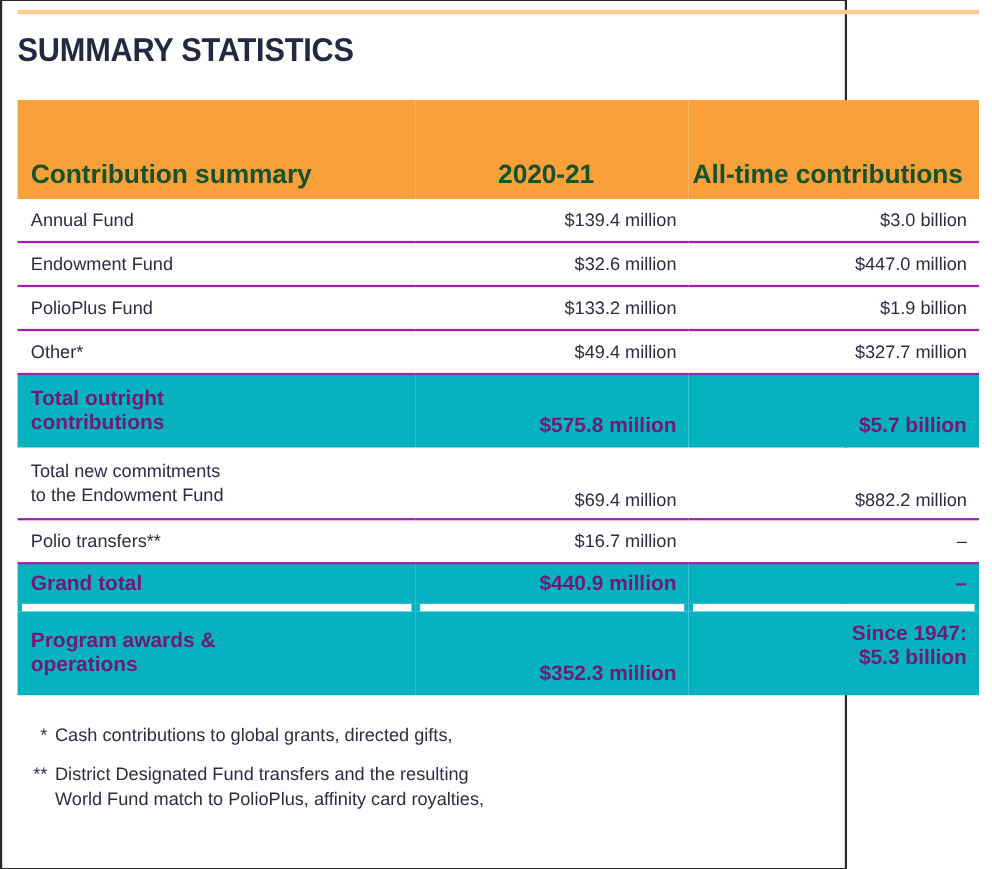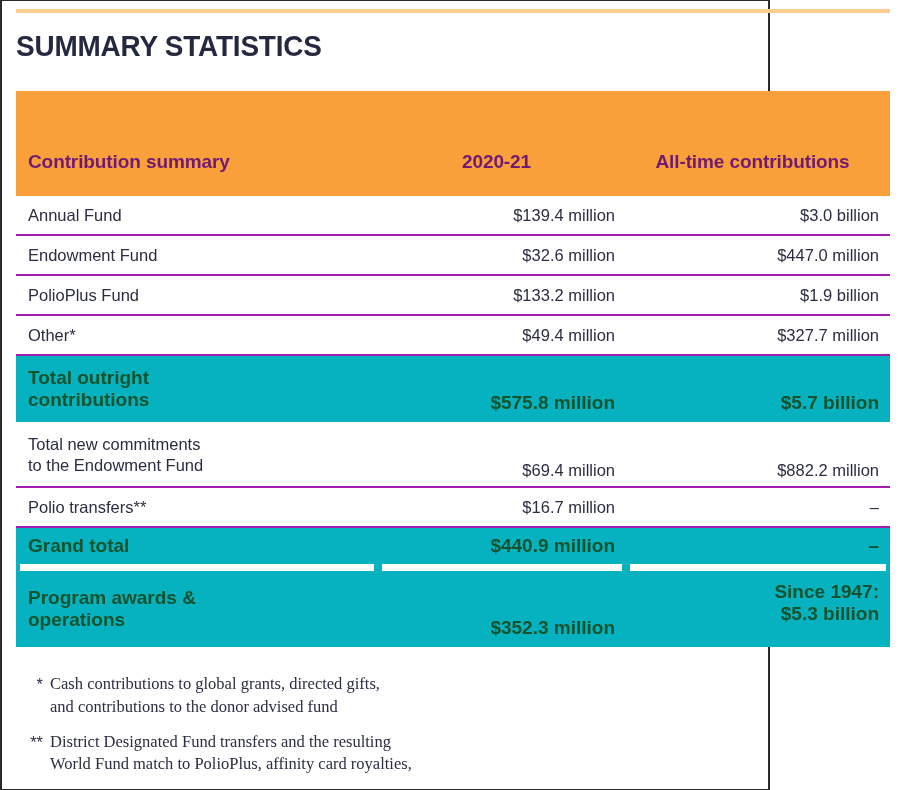--- a/index.html
+++ b/index.html
@@ -65,26 +65,26 @@
   .stat-table col.c3 { width: 264px; }
 
   .stat-table td, .stat-table th {
     padding: 0;
     vertical-align: middle;
   }
 
   
   tr.head-row td {
     background: #f9a03b;
-    color: #701a75;
+    color: #14532d;
     font-weight: 700;
-    font-size: 19px;
+    font-size: 24px;
     height: 82px;
     vertical-align: bottom;
-    padding-bottom: 23px;
+    padding-bottom: 8px;
     font-family: "Liberation Sans Narrow", "Liberation Sans", sans-serif;
     letter-spacing: -0.1px;
     white-space: nowrap;
   }
   tr.head-row td.c-label { padding-left: 12px; text-align: left; }
   tr.head-row td.c-num   { text-align: center; padding-right: 11px; }
   tr.head-row td.c-num.last { padding-right: 11px; }
 
   
   tr.data-row td {
@@ -102,21 +102,21 @@
   tr.data-row.two-line td.c-label {
     line-height: 1.28;
     white-space: normal;
     padding-top: 2px;
   }
   tr.data-row.two-line td.c-num { vertical-align: bottom; padding-bottom: 6px; }
 
   
   tr.teal-row td {
     background: #06b2bf;
-    color: #14532d;
+    color: #701a75;
     font-weight: 700;
     font-size: 19px;
     font-family: "Liberation Sans Narrow", "Liberation Sans", sans-serif;
     white-space: nowrap;
     border-bottom: none;
   }
   tr.teal-row td.c-label { padding-left: 12px; text-align: left; }
   tr.teal-row td.c-num   { text-align: right; padding-right: 11px; }
 
   tr.teal-row.tall td { height: 58px; }
@@ -162,21 +162,21 @@
     margin-bottom: 12px;
   }
   .notes .note-mark {
     width: 34px;
     flex: 0 0 34px;
     text-align: right;
     padding-right: 7px;
     box-sizing: border-box;
   }
   .notes .note-body { flex: 1 1 auto; }
-  .notes .note-body div { white-space: nowrap; font-family: Liberation Serif, serif; }
+  .notes .note-body div { white-space: nowrap; }
 </style>
 </head>
 <body>
 
 <div class="page">
   <div class="inner">
 
     <div class="top-rule"></div>
 
     <div class="page-title">SUMMARY STATISTICS</div>
@@ -275,21 +275,20 @@
 
       </tbody>
     </table>
 
     <div class="notes">
 
       <div class="note-item">
         <div class="note-mark">*</div>
         <div class="note-body">
           <div>Cash contributions to global grants, directed gifts,</div>
-          <div>and contributions to the donor advised fund</div>
         </div>
       </div>
 
       <div class="note-item">
         <div class="note-mark">**</div>
         <div class="note-body">
           <div>District Designated Fund transfers and the resulting</div>
           <div>World Fund match to PolioPlus, affinity card royalties,</div>
 
         </div>

